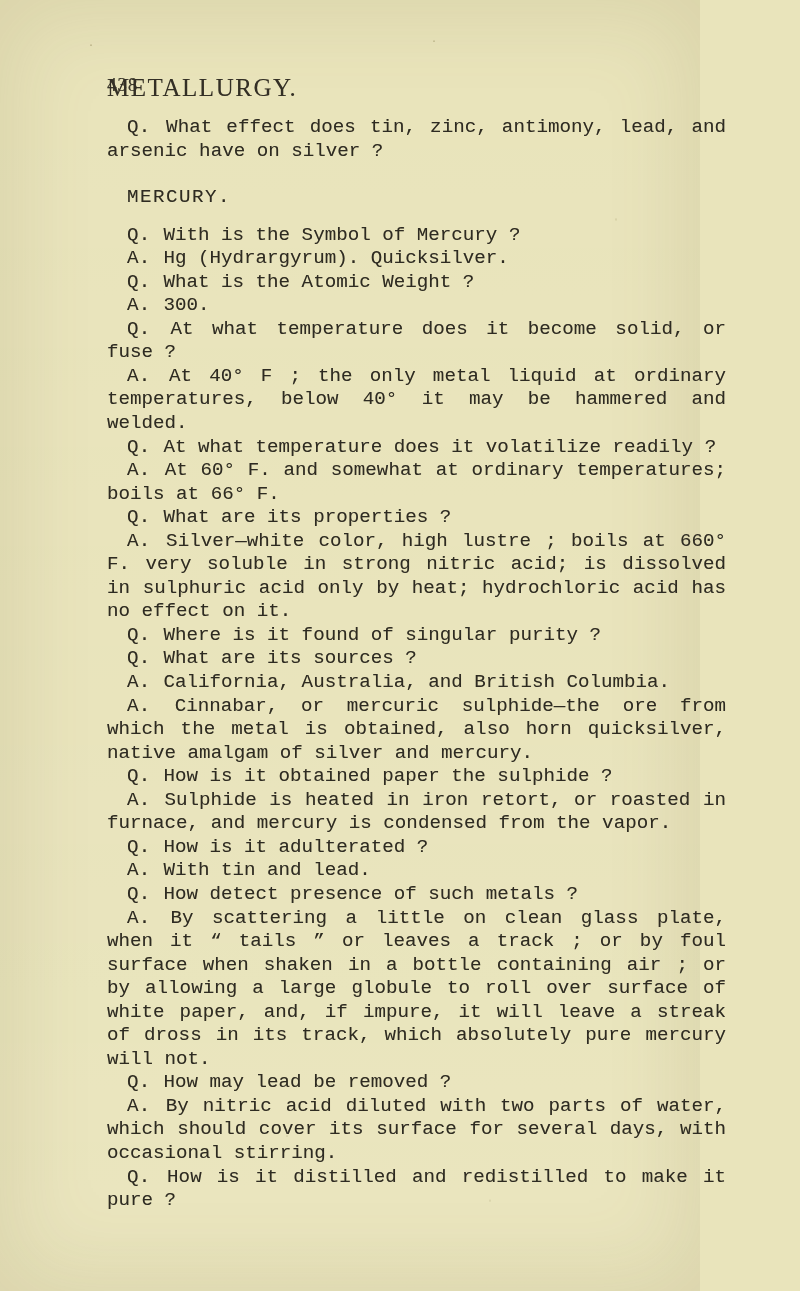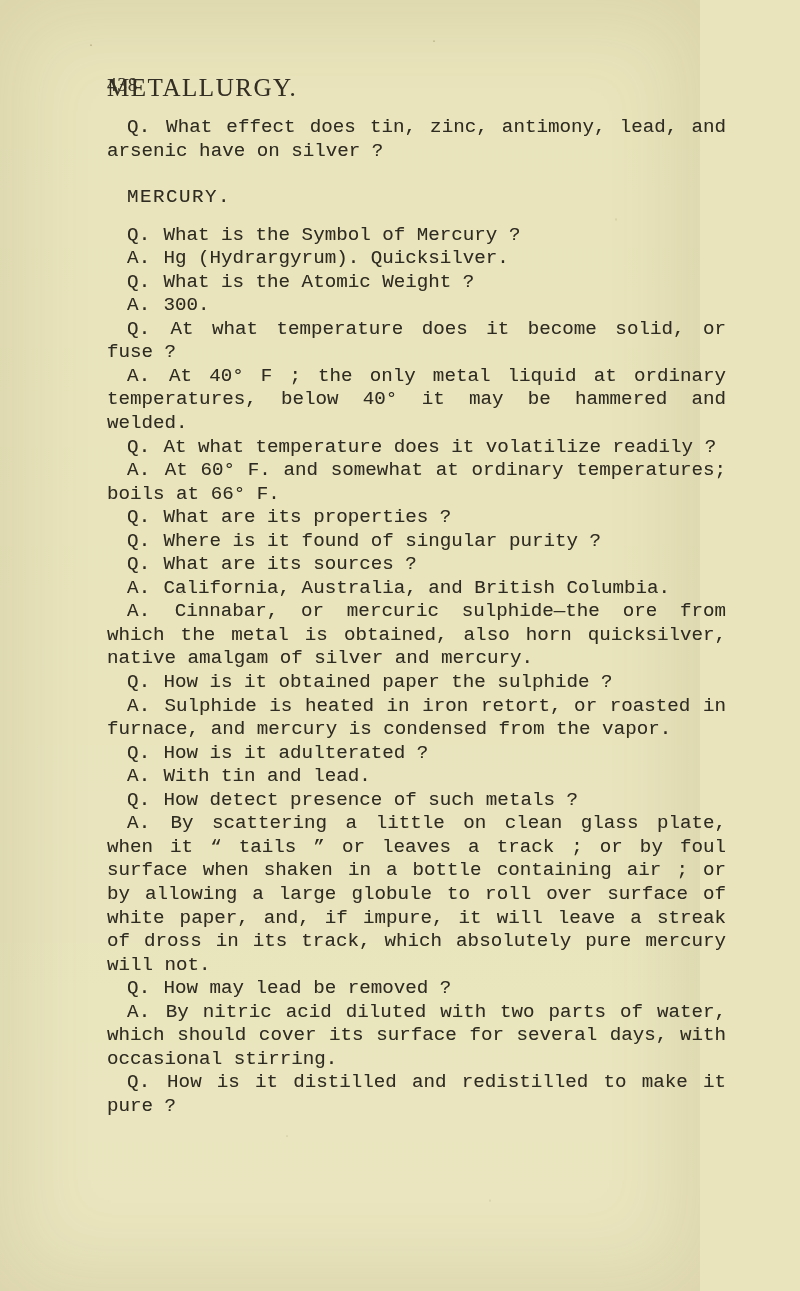--- a/index.html
+++ b/index.html
@@ -147,29 +147,30 @@
 
     <div class="running-head">
       <span class="folio osf">438</span>
       <span class="head-title">METALLURGY.</span>
     </div>
 
     <div class="textblock">
 
     <p class="para"><span class="qa-mark">Q.</span><span class="osf"> What effect  does tin, zinc, antimony, lead, and arsenic have on silver ?</span></p>
         <p class="para section-head">MERCURY.</p>
-        <p class="para"><span class="qa-mark">Q.</span><span class="osf"> What is the Symbol of Mercury ?</span></p>
+        <p class="para"><span class="qa-mark">Q.</span><span class="osf"> With is the Symbol of Mercury ?</span></p>
         <p class="para"><span class="qa-mark">A.</span><span class="osf"> Hg (Hydrargyrum).   Quicksilver.</span></p>
         <p class="para"><span class="qa-mark">Q.</span><span class="osf"> What is the Atomic Weight ?</span></p>
         <p class="para"><span class="qa-mark">A.</span><span class="osf"> 300.</span></p>
         <p class="para"><span class="qa-mark">Q.</span><span class="osf"> At what temperature does it become solid, or fuse ?</span></p>
         <p class="para"><span class="qa-mark">A.</span><span class="osf"> At 40° F ; the only metal liquid at ordinary temperatures, below 40° it may be hammered and welded.</span></p>
         <p class="para"><span class="qa-mark">Q.</span><span class="osf"> At what temperature does it volatilize readily ?</span></p>
         <p class="para"><span class="qa-mark">A.</span><span class="osf"> At 60° F. and somewhat at ordinary temperatures; boils at 66° F.</span></p>
         <p class="para"><span class="qa-mark">Q.</span><span class="osf"> What are its properties ?</span></p>
+        <p class="para"><span class="qa-mark">A.</span><span class="osf"> Silver—white color, high lustre ; boils at 660° F. very soluble in strong nitric acid; is dissolved in sulphuric acid only by heat; hydrochloric acid has no effect on it.</span></p>
         <p class="para"><span class="qa-mark">Q.</span><span class="osf"> Where is it found of singular purity ?</span></p>
         <p class="para"><span class="qa-mark">Q.</span><span class="osf"> What are its sources ?</span></p>
         <p class="para"><span class="qa-mark">A.</span><span class="osf"> California, Australia, and British Columbia.</span></p>
         <p class="para"><span class="qa-mark">A.</span><span class="osf"> Cinnabar, or mercuric sulphide—the ore from which the metal is obtained, also horn quicksilver, native amalgam of silver and mercury.</span></p>
         <p class="para"><span class="qa-mark">Q.</span><span class="osf"> How is it obtained paper the sulphide ?</span></p>
         <p class="para"><span class="qa-mark">A.</span><span class="osf"> Sulphide is heated in iron retort, or roasted in furnace, and mercury is condensed from the vapor.</span></p>
         <p class="para"><span class="qa-mark">Q.</span><span class="osf"> How is it adulterated ?</span></p>
         <p class="para"><span class="qa-mark">A.</span><span class="osf"> With tin and lead.</span></p>
         <p class="para"><span class="qa-mark">Q.</span><span class="osf"> How detect presence of such metals ?</span></p>
         <p class="para"><span class="qa-mark">A.</span><span class="osf"> By scattering a little on clean glass plate, when it “ tails ” or leaves a track ; or by foul surface when shaken in a bottle containing air ; or by allowing a large globule to roll over surface of white paper, and, if impure, it will leave a streak of dross in its track, which absolutely pure mercury will not.</span></p>

